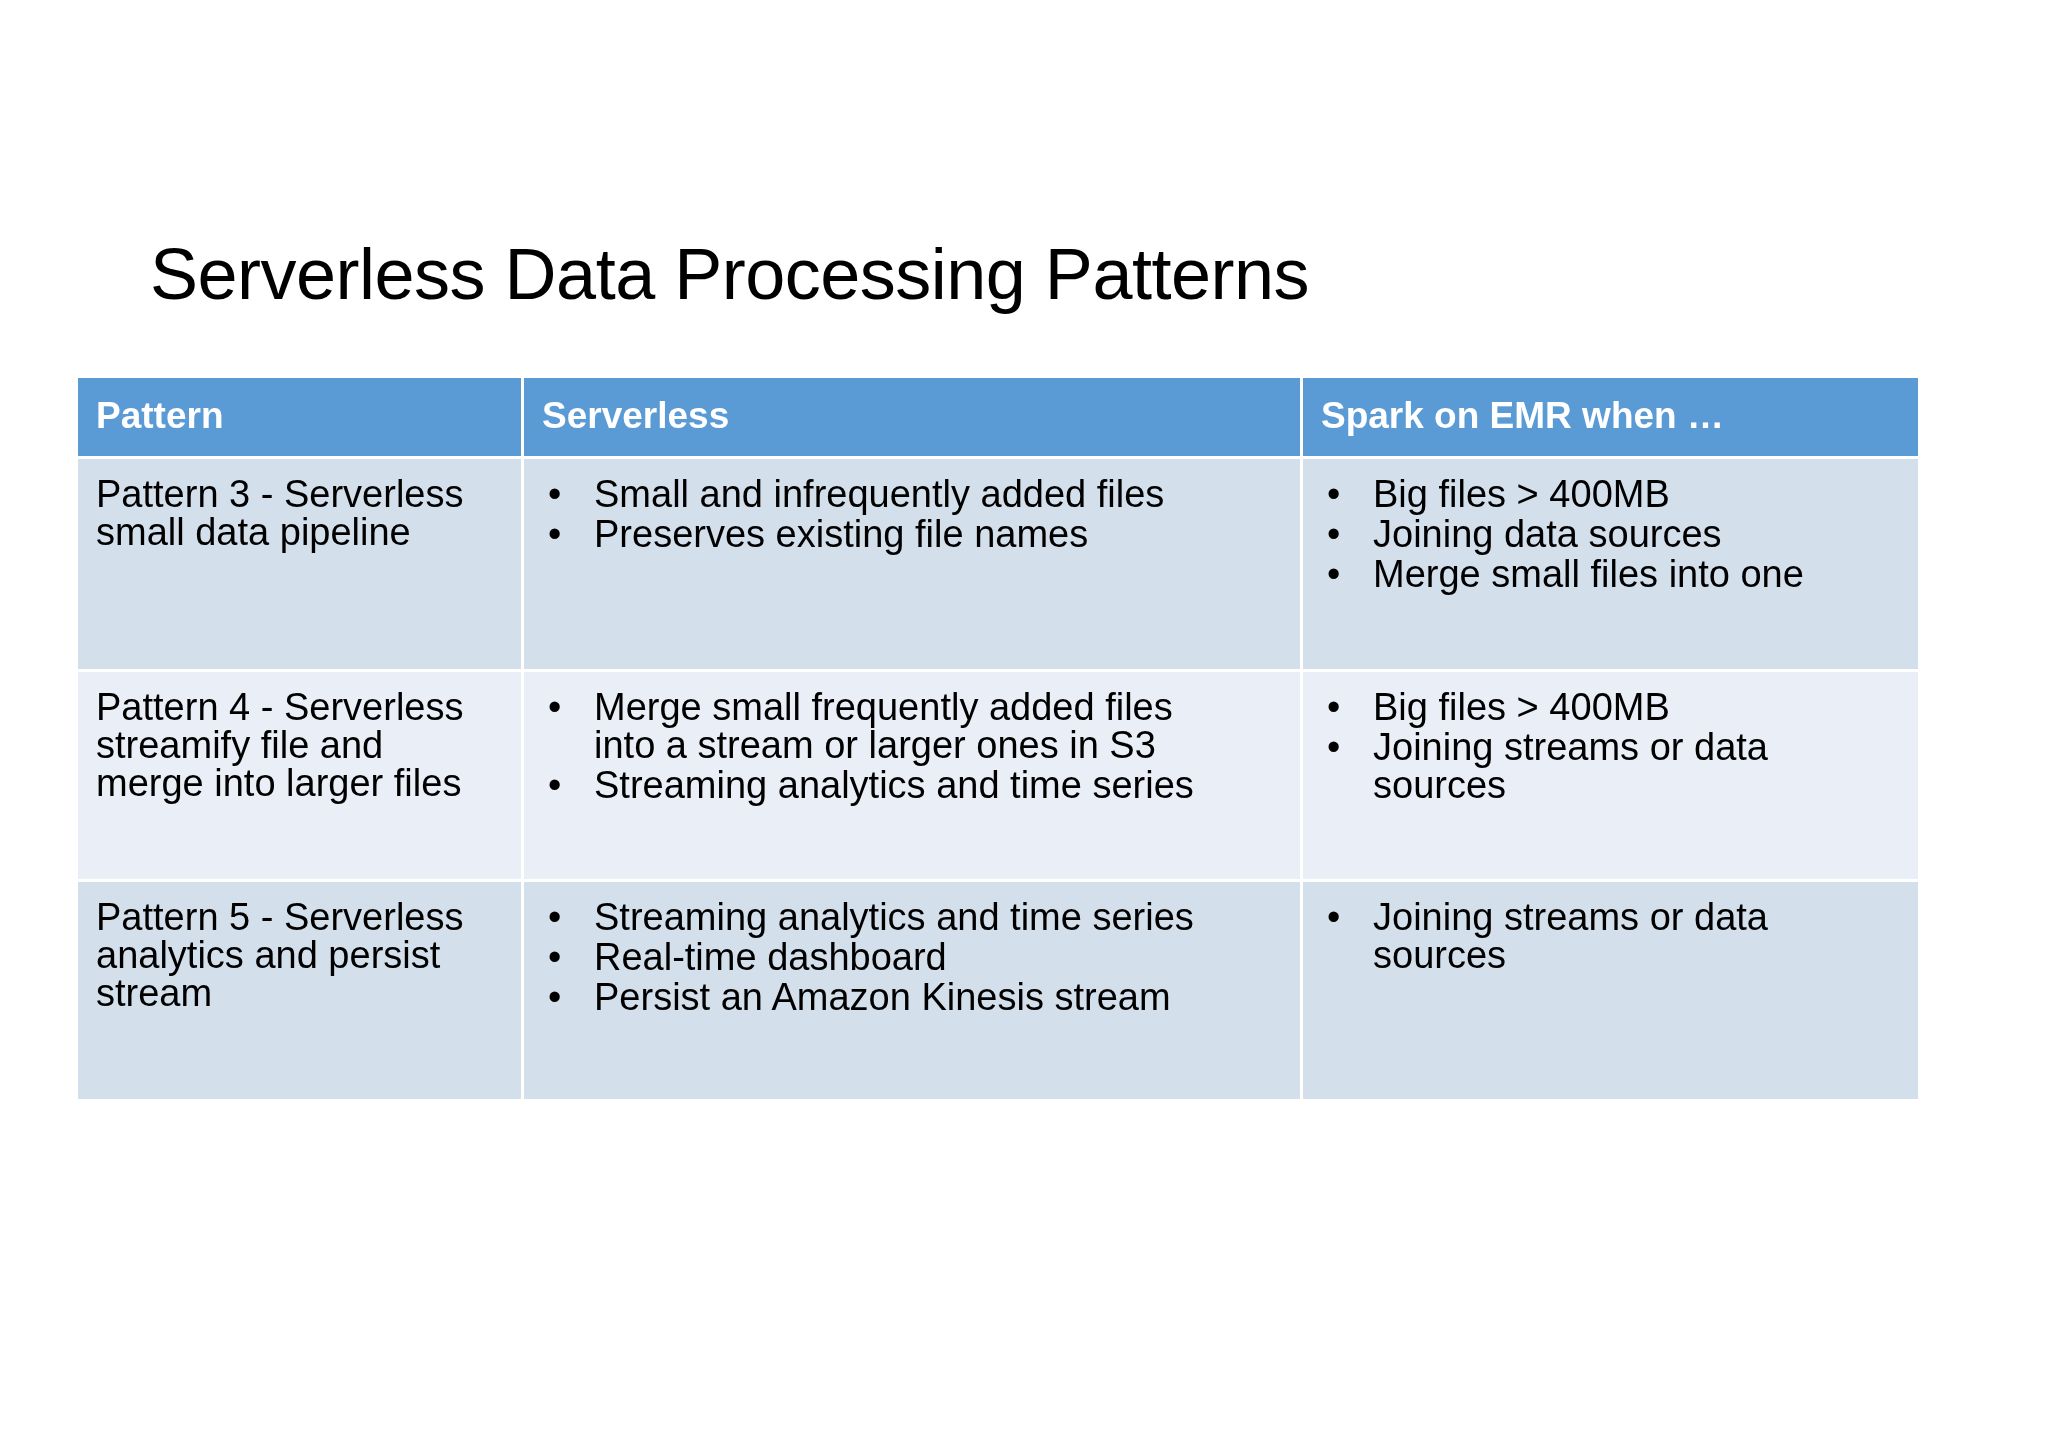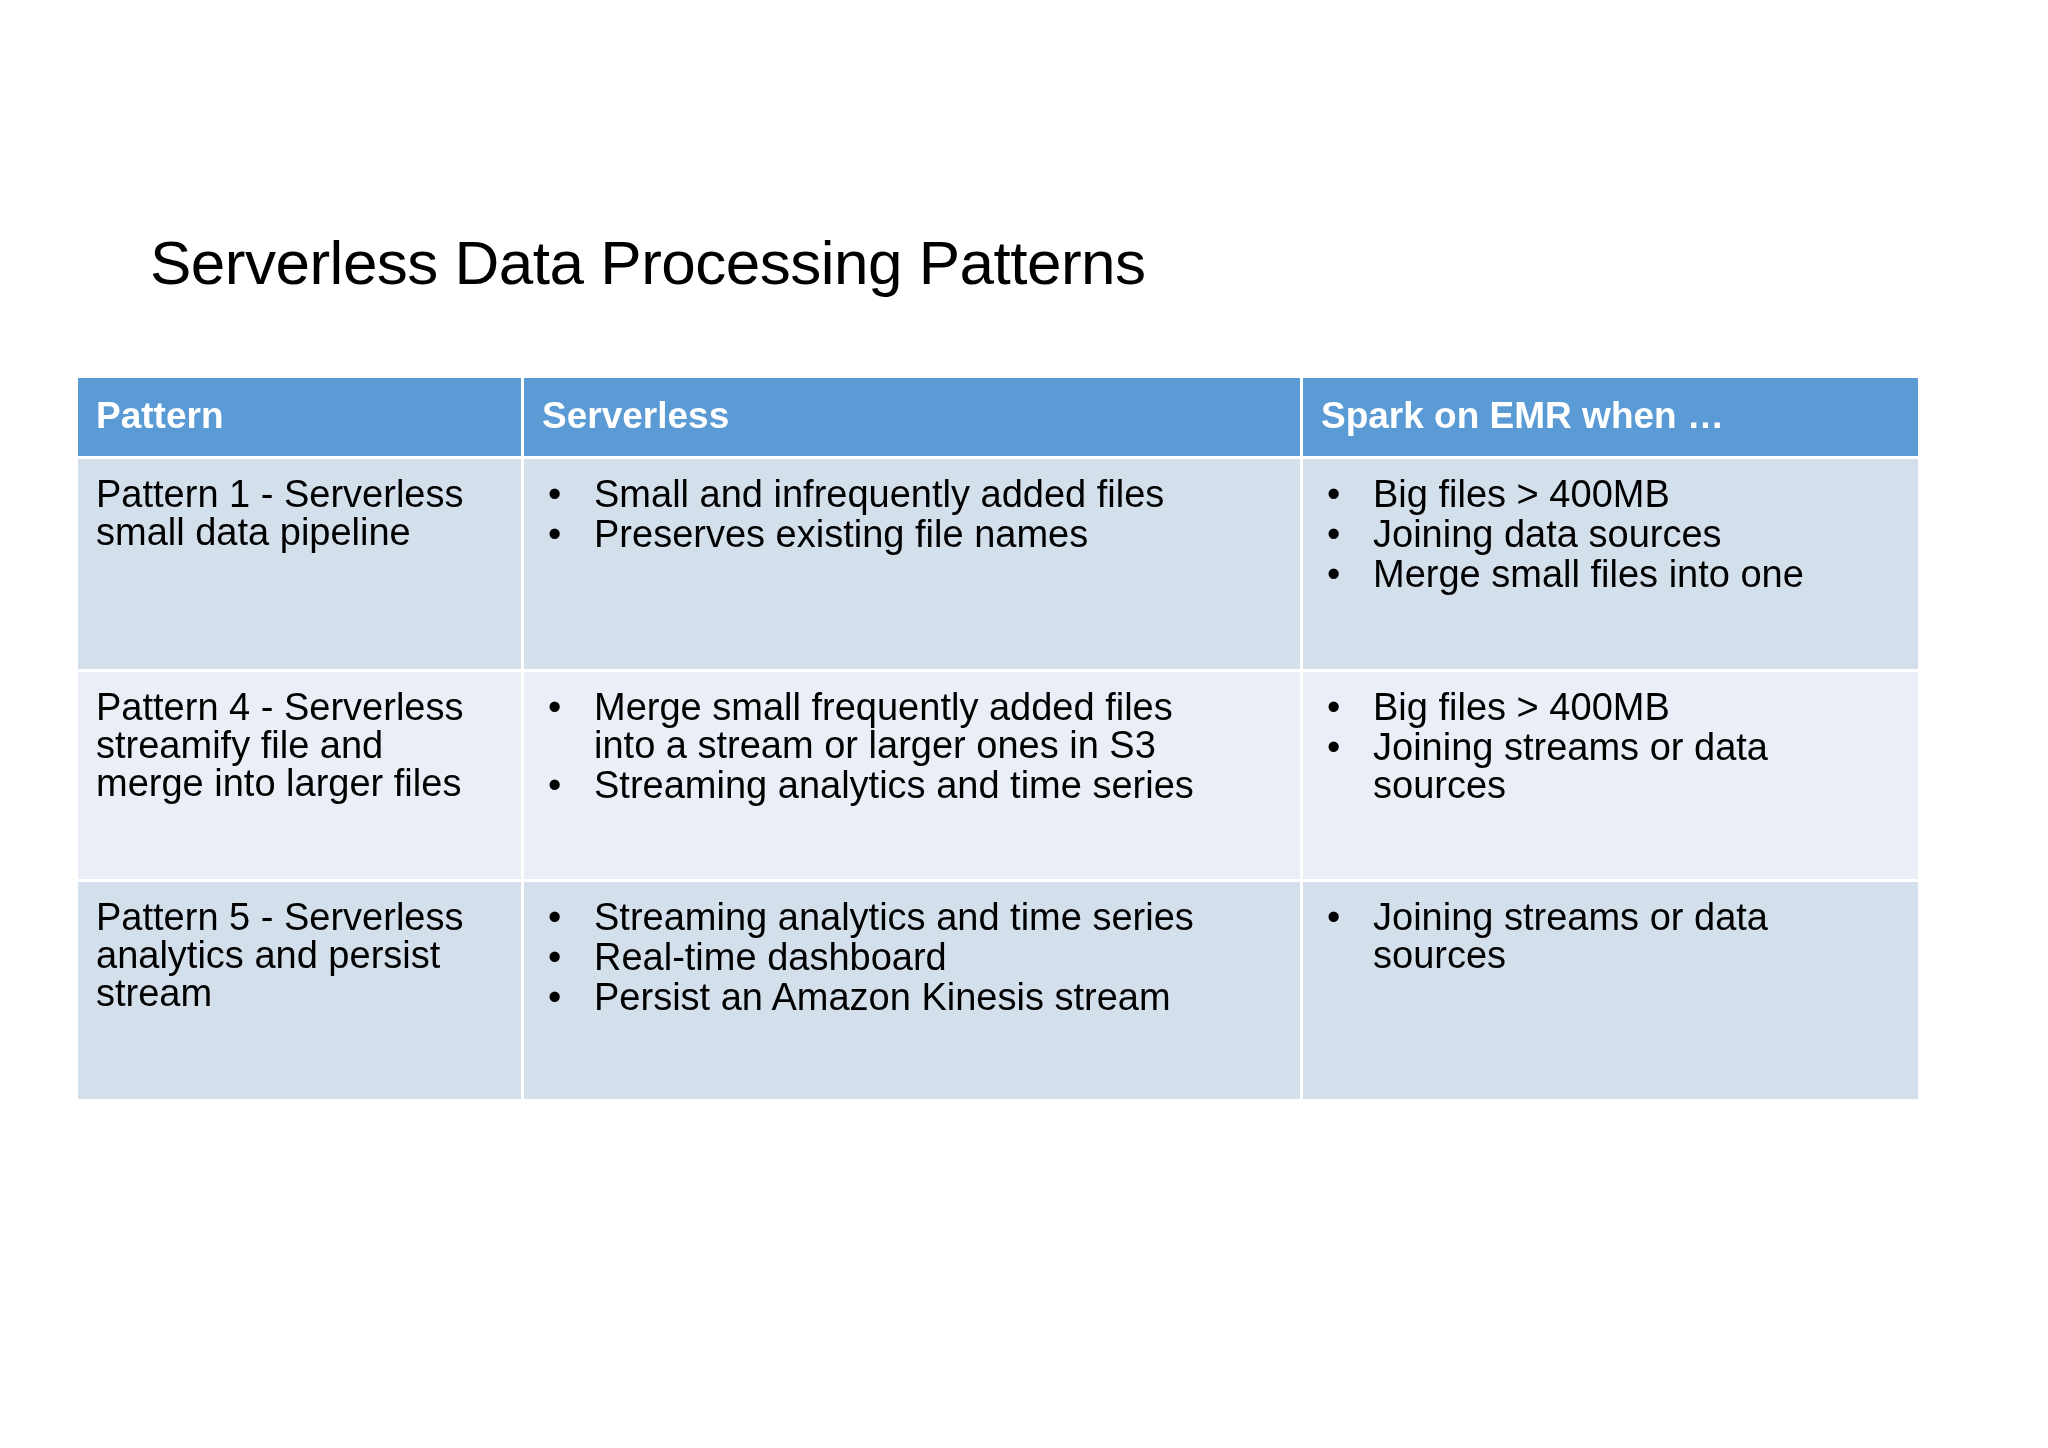--- a/index.html
+++ b/index.html
@@ -21,21 +21,21 @@
     inset: 0;
     background: #ffffff;
   }
 
   
   .slide-title {
     position: absolute;
     left: 150px;
     top: 188px;
     width: 1750px;
-    font-size: 62px;
+    font-size: 72px;
     line-height: 1.08;
     font-weight: 400;
     color: #000000;
     letter-spacing: -0.5px;
     white-space: nowrap;
   }
 
   
   .patterns-table {
     position: absolute;
@@ -148,21 +148,21 @@
       <tr>
         <th>Pattern</th>
         <th>Serverless</th>
         <th>Spark on EMR when …</th>
       </tr>
     </thead>
     <tbody>
 
       <tr class="row-a r1">
         <td>
-          <span class="cell-text">Pattern 1 - Serverless
+          <span class="cell-text">Pattern 3 - Serverless
 small data pipeline</span>
         </td>
         <td>
           <ul class="bullets">
             <li>
               <span class="bullet-dot">•</span>
               <span class="bullet-text">Small and infrequently added files</span>
             </li>
             <li>
               <span class="bullet-dot">•</span>

